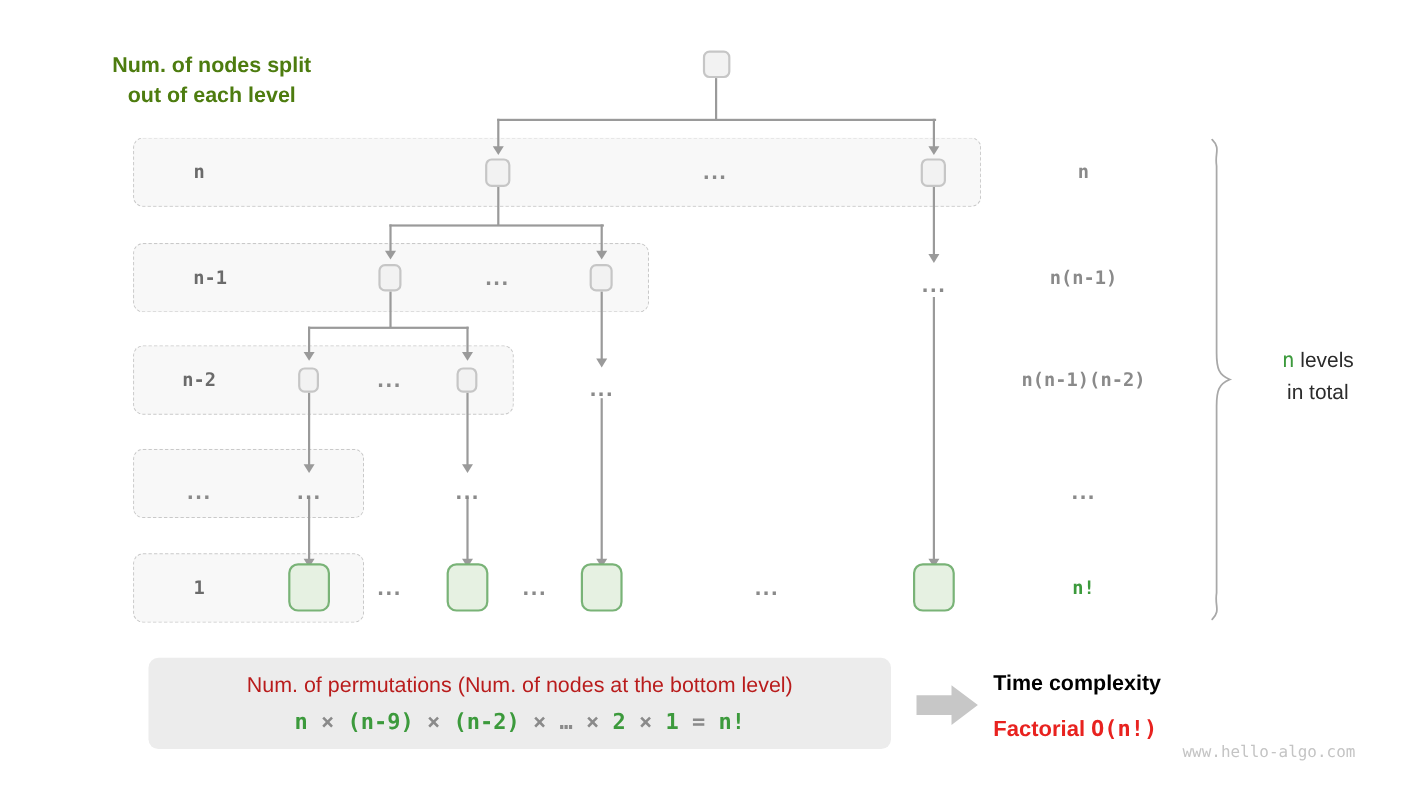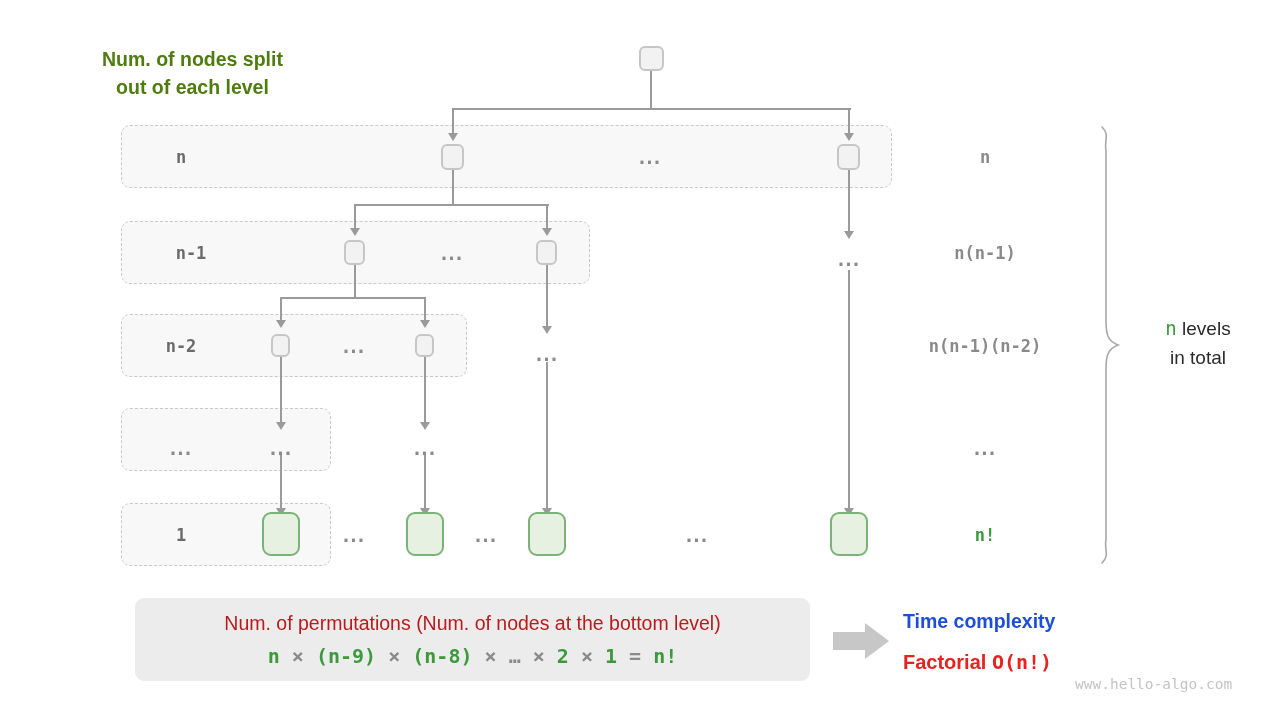--- a/index.html
+++ b/index.html
@@ -131,21 +131,21 @@
     white-space: nowrap;
     margin-top: 9px;
   }
   .summary-line2 .g { color: #3c9a3c; }
   .summary-line2 .op { color: #8a8a8a; font-weight: bold; }
 
   
   .result-title {
     font-weight: bold;
     font-size: 19.5px;
-    color: #1d4ed8;
+    color: #000000;
     white-space: nowrap;
   }
   .result-value {
     font-weight: bold;
     font-size: 20px;
     color: #e8221f;
     white-space: nowrap;
   }
   .result-value .mono {
     font-family: "DejaVu Sans Mono", "Liberation Mono", monospace;
@@ -275,21 +275,21 @@
     <span>in total</span>
   </div>
 
   <div class="abs summary-box" style="left:135px; top:598px; width:675px; height:83px;">
     <div class="summary-line1">Num. of permutations (Num. of nodes at the bottom level)</div>
     <div class="summary-line2">
       <span class="g">n</span>
       <span class="op">×</span>
       <span class="g">(n-9)</span>
       <span class="op">×</span>
-      <span class="g">(n-8)</span>
+      <span class="g">(n-2)</span>
       <span class="op">×</span>
       <span class="op">…</span>
       <span class="op">×</span>
       <span class="g">2</span>
       <span class="op">×</span>
       <span class="g">1</span>
       <span class="op">=</span>
       <span class="g">n!</span>
     </div>
   </div>

